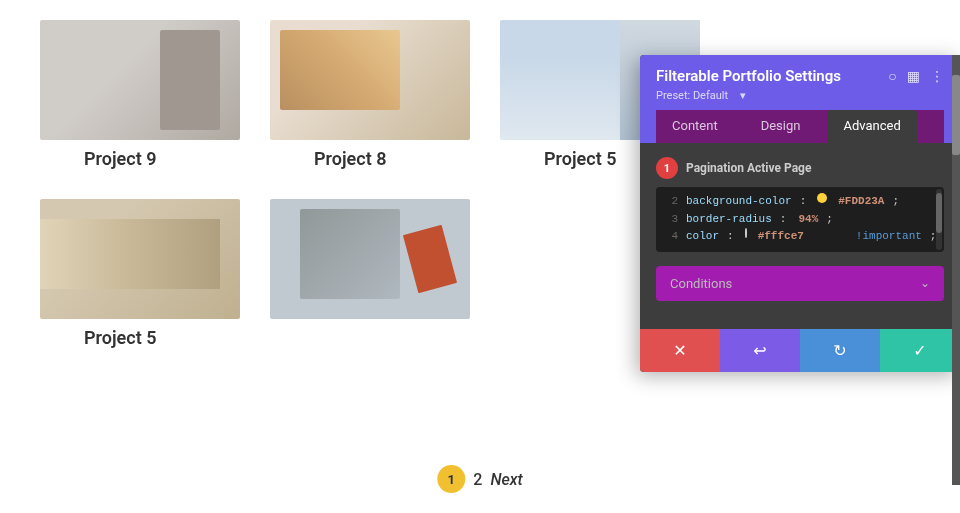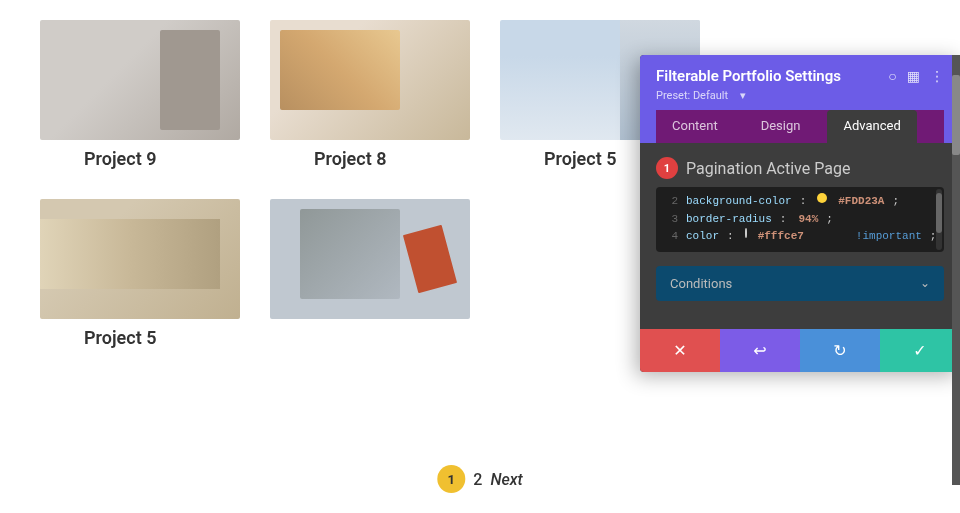--- a/index.html
+++ b/index.html
@@ -193,23 +193,23 @@
       display: flex;
       align-items: center;
       justify-content: center;
       font-size: 11px;
       font-weight: 700;
       color: #fff;
       flex-shrink: 0;
     }
 
     .css-editor-label {
-      font-size: 16px;
+      font-size: 12px;
       color: #ccc;
-      font-weight: 400;
+      font-weight: 700;
     }
 
     .code-editor {
       background: #1e1e1e;
       border-radius: 4px;
       padding: 6px 8px;
       font-family: 'Courier New', monospace;
       font-size: 11px;
       line-height: 1.6;
       color: #ccc;
@@ -251,21 +251,21 @@
       border-radius: 3px;
       margin-top: 4px;
     }
 
     
     .conditions-row {
       display: flex;
       align-items: center;
       justify-content: space-between;
       padding: 10px 14px;
-      background: #0c4a6e;
+      background: #a21caf;
       border-radius: 4px;
       cursor: pointer;
       margin-bottom: 14px;
     }
 
     .conditions-label {
       font-size: 13px;
       color: #bbb;
     }
 

